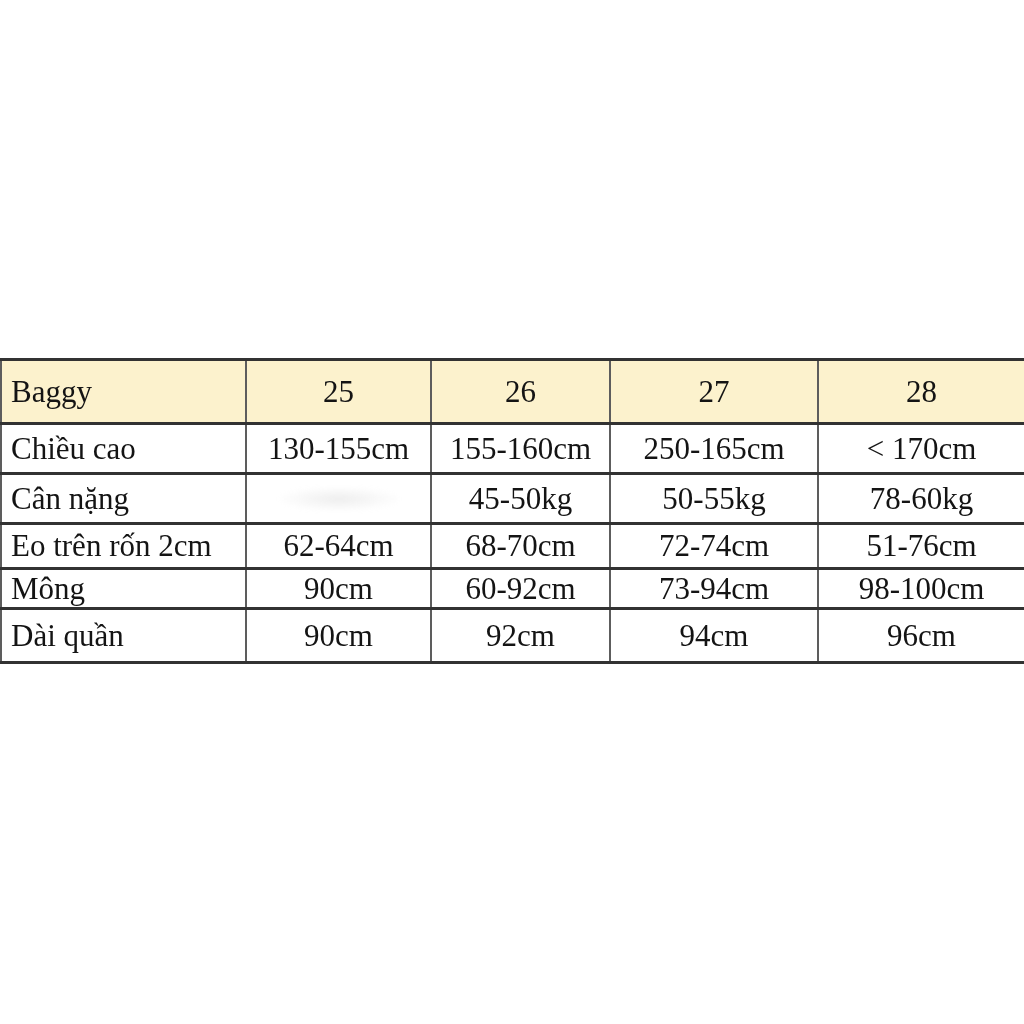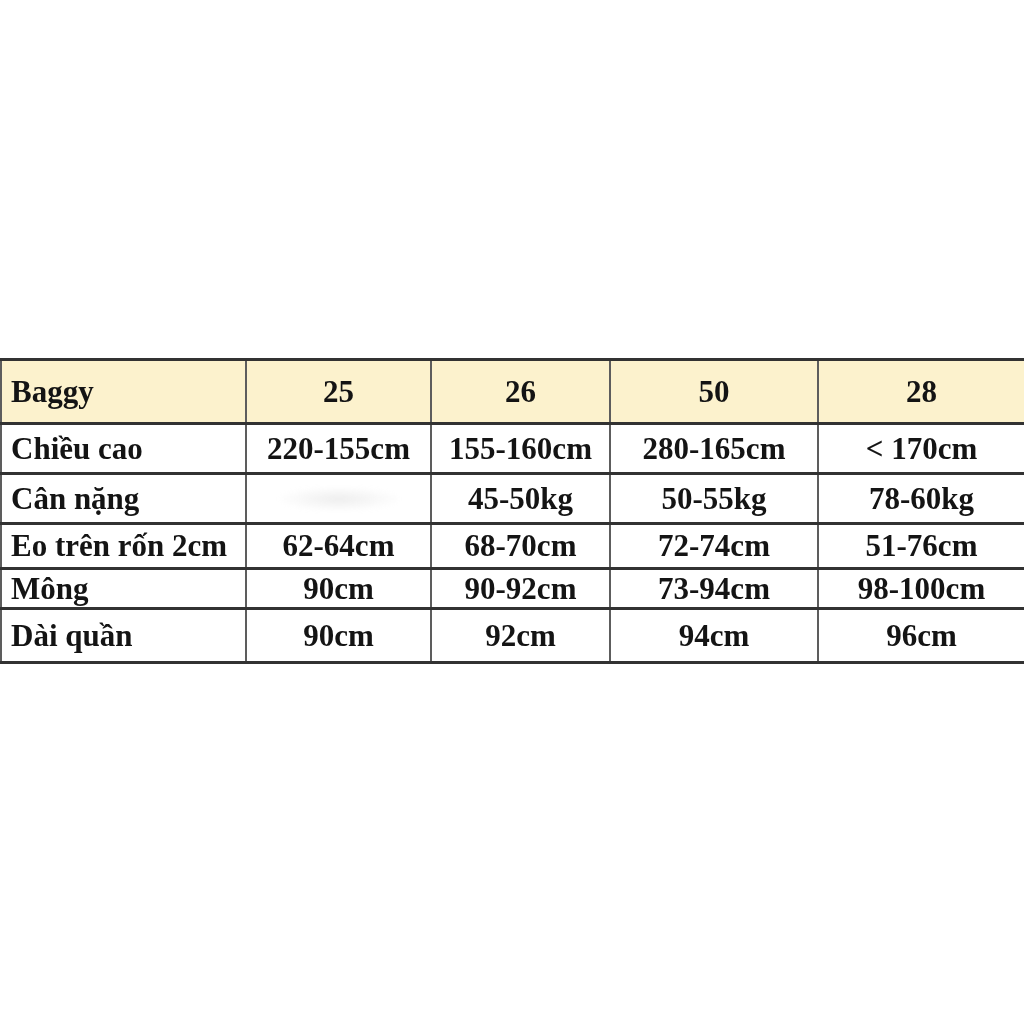--- a/index.html
+++ b/index.html
@@ -42,21 +42,21 @@
   tr.r4 { height: 40px; }
   tr.r5 { height: 54px; }
 
   th, td {
     border-top: 3px solid #323232;
     border-bottom: 3px solid #323232;
     border-left: 2px solid #5d5d5d;
     border-right: 2px solid #5d5d5d;
     text-align: center;
     vertical-align: middle;
-    font-weight: bold;
+    font-weight: normal;
     padding: 0;
     white-space: nowrap;
     overflow: hidden;
   }
   thead th {
     background: #fcf2cd;
   }
   .label-cell {
     text-align: left;
     padding-left: 9px;
@@ -87,50 +87,50 @@
         <col class="c1">
         <col class="c2">
         <col class="c3">
         <col class="c4">
     </colgroup>
     <thead>
       <tr class="r0">
         <th class="label-cell">Baggy</th>
         <th>25</th>
         <th>26</th>
-        <th>50</th>
+        <th>27</th>
         <th>28</th>
       </tr>
     </thead>
     <tbody>
       <tr class="r1">
         <td class="label-cell">Chiều cao</td>
-        <td>220-155cm</td>
+        <td>130-155cm</td>
         <td>155-160cm</td>
-        <td>280-165cm</td>
+        <td>250-165cm</td>
         <td>&lt; 170cm</td>
       </tr>
       <tr class="r2">
         <td class="label-cell">Cân nặng</td>
         <td class="smudge"></td>
         <td>45-50kg</td>
         <td>50-55kg</td>
         <td>78-60kg</td>
       </tr>
       <tr class="r3">
         <td class="label-cell">Eo trên rốn 2cm</td>
         <td>62-64cm</td>
         <td>68-70cm</td>
         <td>72-74cm</td>
         <td>51-76cm</td>
       </tr>
       <tr class="r4">
         <td class="label-cell">Mông</td>
         <td>90cm</td>
-        <td>90-92cm</td>
+        <td>60-92cm</td>
         <td>73-94cm</td>
         <td>98-100cm</td>
       </tr>
       <tr class="r5">
         <td class="label-cell">Dài quần</td>
         <td>90cm</td>
         <td>92cm</td>
         <td>94cm</td>
         <td>96cm</td>
       </tr>

